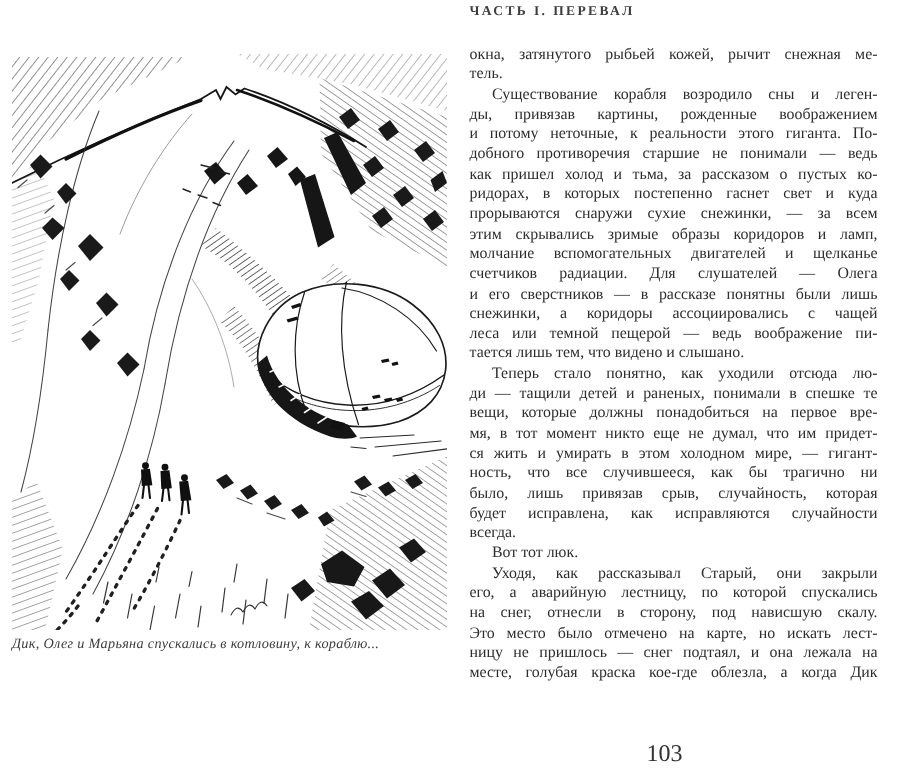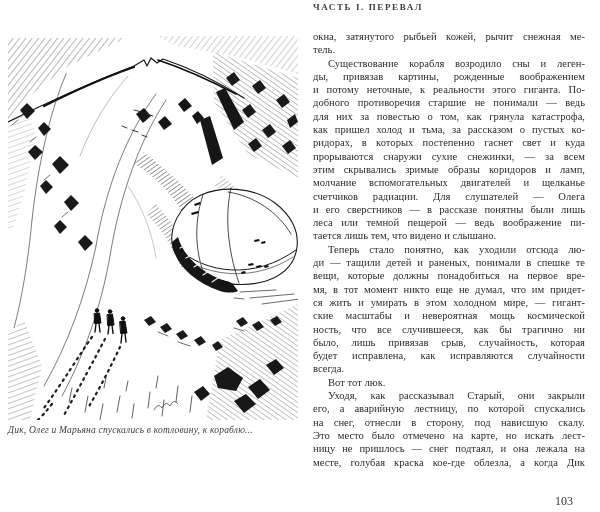--- a/index.html
+++ b/index.html
@@ -20,22 +20,22 @@
     font-size:9px;font-weight:bold;letter-spacing:1.6px;color:#3e3e3e;
   }
   .column{
     position:absolute;top:19px;left:0;width:272px;
     font-size:10.6px;line-height:13.3px;margin-top:11px;
   }
   .textline{text-align:justify;text-align-last:justify}
   .textline.end{text-align-last:left}
   .textline.indent{text-indent:15px}
   .folio{
-    position:absolute;top:494px;left:0;right:12px;text-align:right;
-    font-size:12px;color:#333;
+    position:absolute;top:494px;left:0;right:12px;text-align:center;
+    font-size:16px;color:#333;
   }
 </style>
 </head>
 <body>
 
 <div class="spread">
 
   <div class="page-left">
     <svg viewBox="0 0 290 384" xmlns="http://www.w3.org/2000/svg" stroke-linecap="round">
       <defs>
@@ -232,36 +232,35 @@
   <div class="page-right">
     <div class="running-head">ЧАСТЬ I. ПЕРЕВАЛ</div>
     <div class="column">
 
     <div class="textline">окна, затянутого рыбьей кожей, рычит снежная ме-</div>
         <div class="textline end">тель.</div>
         <div class="textline indent">Существование корабля возродило сны и леген-</div>
         <div class="textline">ды, привязав картины, рожденные воображением</div>
         <div class="textline">и потому неточные, к реальности этого гиганта. По-</div>
         <div class="textline">добного противоречия старшие не понимали — ведь</div>
-        <div class="textline">для них за повестью о том, как грянула катастрофа,</div>
         <div class="textline">как пришел холод и тьма, за рассказом о пустых ко-</div>
         <div class="textline">ридорах, в которых постепенно гаснет свет и куда</div>
         <div class="textline">прорываются снаружи сухие снежинки, — за всем</div>
         <div class="textline">этим скрывались зримые образы коридоров и ламп,</div>
         <div class="textline">молчание вспомогательных двигателей и щелканье</div>
         <div class="textline">счетчиков радиации. Для слушателей — Олега</div>
         <div class="textline">и его сверстников — в рассказе понятны были лишь</div>
+        <div class="textline">снежинки, а коридоры ассоциировались с чащей</div>
         <div class="textline">леса или темной пещерой — ведь воображение пи-</div>
         <div class="textline end">тается лишь тем, что видено и слышано.</div>
         <div class="textline indent">Теперь стало понятно, как уходили отсюда лю-</div>
         <div class="textline">ди — тащили детей и раненых, понимали в спешке те</div>
         <div class="textline">вещи, которые должны понадобиться на первое вре-</div>
         <div class="textline">мя, в тот момент никто еще не думал, что им придет-</div>
         <div class="textline">ся жить и умирать в этом холодном мире, — гигант-</div>
-        <div class="textline">ские масштабы и невероятная мощь космической</div>
         <div class="textline">ность, что все случившееся, как бы трагично ни</div>
         <div class="textline">было, лишь привязав срыв, случайность, которая</div>
         <div class="textline">будет исправлена, как исправляются случайности</div>
         <div class="textline end">всегда.</div>
         <div class="textline indent end">Вот тот люк.</div>
         <div class="textline indent">Уходя, как рассказывал Старый, они закрыли</div>
         <div class="textline">его, а аварийную лестницу, по которой спускались</div>
         <div class="textline">на снег, отнесли в сторону, под нависшую скалу.</div>
         <div class="textline">Это место было отмечено на карте, но искать лест-</div>
         <div class="textline">ницу не пришлось — снег подтаял, и она лежала на</div>

